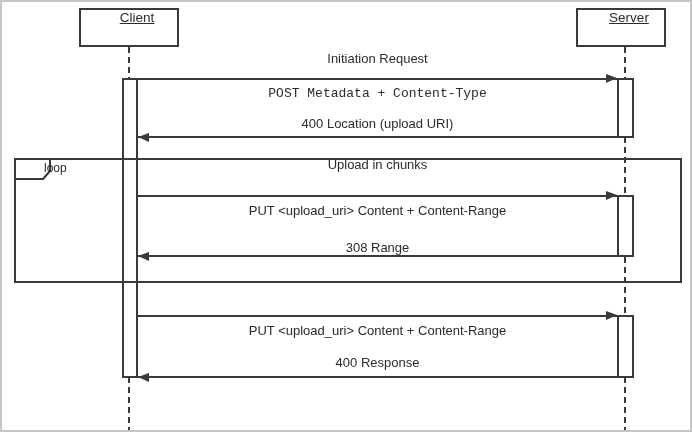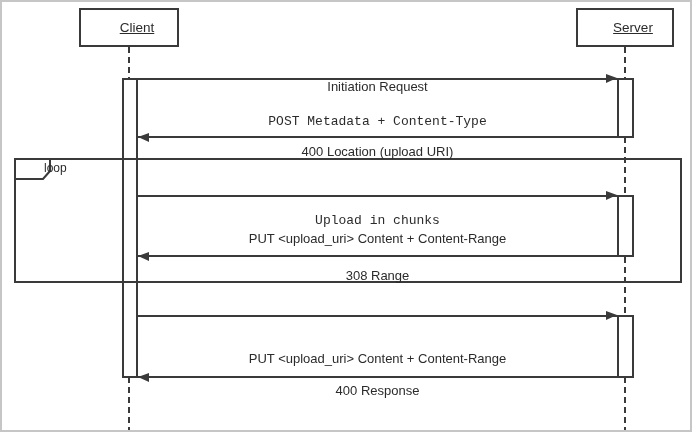--- a/index.html
+++ b/index.html
@@ -13,36 +13,36 @@
     color:var(--text,#2b2b2b);
     overflow:hidden;
   }
   .lifeline{
     position:absolute;width:2px;top:45px;height:386px;z-index:1;
     background:repeating-linear-gradient(to bottom,var(--line,#3a3a3a) 0 6px,transparent 6px 10px);
   }
   .participant{
     position:absolute;top:6px;height:39px;box-sizing:border-box;
     border:2px solid var(--line,#3a3a3a);background:#fff;z-index:6;
-    display:flex;align-items:center;justify-content:center;
+    display:flex;justify-content:center;
     font-size:13.5px;
     padding-left:16px;
   }
   .participant span{text-decoration:underline;}
   .activation{
     position:absolute;box-sizing:border-box;background:#fff;
     border:2px solid var(--line,#3a3a3a);z-index:3;
   }
   .mline{
     position:absolute;left:136px;width:479px;height:2px;
     background:var(--line,#3a3a3a);z-index:2;
   }
   .mlabel{
     position:absolute;left:136px;width:479px;text-align:center;
-    font-size:13px;line-height:14px;z-index:6;white-space:nowrap;margin-top:28px;
+    font-size:13px;line-height:14px;z-index:6;white-space:nowrap;
   }
   .arr-l{
     position:absolute;width:0;height:0;z-index:5;
     border-right:11px solid var(--line,#3a3a3a);
     border-top:4px solid transparent;border-bottom:5px solid transparent;
   }
   .arr-r{
     position:absolute;width:0;height:0;z-index:5;
     border-left:11px solid var(--line,#3a3a3a);
     border-top:4px solid transparent;border-bottom:5px solid transparent;
@@ -61,21 +61,21 @@
 <body>
 
 <div class="stage" style="--line: #3a3a3a; --text: #2b2b2b; --frame: #c6c6c6; --bg: #ffffff;">
 
   <div class="lifeline" style="left:126px;"></div>
   <div class="lifeline" style="left:622px;"></div>
 
   <div class="participant" style="left:77px;width:100px;">
     <span>Client</span>
   </div>
-  <div class="participant" style="left:574px;width:98px;">
+  <div class="participant" style="left:574px;width:90px;">
     <span>Server</span>
   </div>
 
   <div class="activation" style="left:120px;top:76px;width:16px;height:300px;"></div>
   <div class="activation" style="left:615px;top:76px;width:17px;height:60px;"></div>
   <div class="activation" style="left:615px;top:193px;width:17px;height:62px;"></div>
   <div class="activation" style="left:615px;top:313px;width:17px;height:63px;"></div>
 
   <div class="mlabel" style="top:50px;">Initiation Request</div>
   <div class="mline" style="top:76px;"></div>
@@ -84,21 +84,21 @@
   <div class="mlabel" style="top:115px;">400 Location (upload URI)</div>
   <div class="mline" style="top:134px;"></div>
   <div class="arr-l" style="left:136px;top:131px;"></div>
 
   <div class="loop-frame"></div>
   <svg class="loop-tab" width="39" height="23" viewBox="0 0 39 23">
     <polygon points="1,1 36,1 36,13 29,21 1,21" fill="#ffffff" stroke="#3a3a3a" stroke-width="2"></polygon>
   </svg>
   <div class="loop-tab-text">loop</div>
 
-  <div class="mlabel" style="top:184px;font-family:Liberation Mono, monospace;">Upload in chunks</div>
+  <div class="mlabel" style="top:156px;">Upload in chunks</div>
   <div class="mline" style="top:193px;"></div>
   <div class="arr-r" style="left:604px;top:189px;"></div>
   <div class="mlabel" style="top:202px;">PUT &lt;upload_uri&gt; Content + Content-Range</div>
   <div class="mlabel" style="top:239px;">308 Range</div>
   <div class="mline" style="top:253px;"></div>
   <div class="arr-l" style="left:136px;top:250px;"></div>
 
   <div class="mline" style="top:313px;"></div>
   <div class="arr-r" style="left:604px;top:309px;"></div>
   <div class="mlabel" style="top:322px;">PUT &lt;upload_uri&gt; Content + Content-Range</div>

